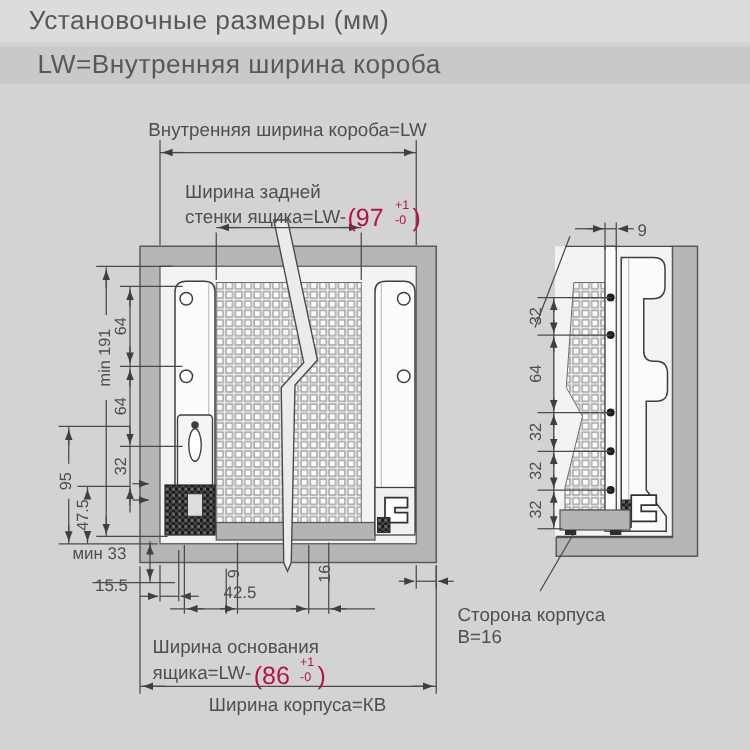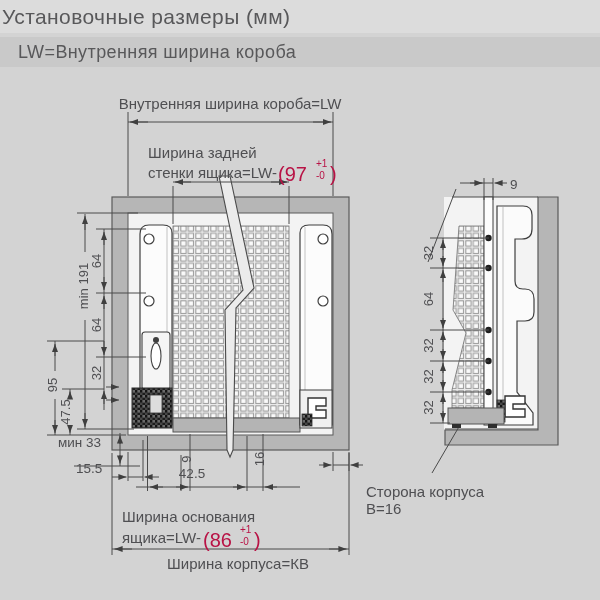--- a/index.html
+++ b/index.html
@@ -1,22 +1,22 @@
 <!DOCTYPE html>
 <html><head>
 <meta charset="utf-8">
 <style>
   html,body{margin:0;padding:0;background:#d3d3d3;}
   body{width:600px;height:600px;overflow:hidden;font-family:"Liberation Sans",sans-serif;}
   .stage{position:relative;width:600px;height:600px;background:#d3d3d3;}
   .hdr1{position:absolute;top:0;left:0;width:600px;height:33px;background:#dcdcdc;
-        color:#58585a;font-size:21px;line-height:33px;padding-left:2px;box-sizing:border-box;
+        color:#58585a;font-size:21px;line-height:33px;padding-left:23px;box-sizing:border-box;
         letter-spacing:.4px;}
   .hdr2{position:absolute;top:37px;left:0;width:600px;height:30px;background:#c9c9c9;
-        color:#58585a;font-size:18px;line-height:30px;padding-left:18px;box-sizing:border-box;
+        color:#58585a;font-size:21px;line-height:30px;padding-left:30px;box-sizing:border-box;
         letter-spacing:.4px;}
   svg{position:absolute;top:0;left:0;}
   svg text{font-family:"Liberation Sans",sans-serif;fill:#4f4f52;}
   .lbl{font-size:15px;}
   .dim{font-size:13.5px;}
   .dimv{font-size:13px;}
   .red{fill:#b81245;}
   .redbig{font-size:20px;}
   .redtol{font-size:10px;}
   .ln{stroke:#4a4a4a;stroke-width:1;fill:none;}

